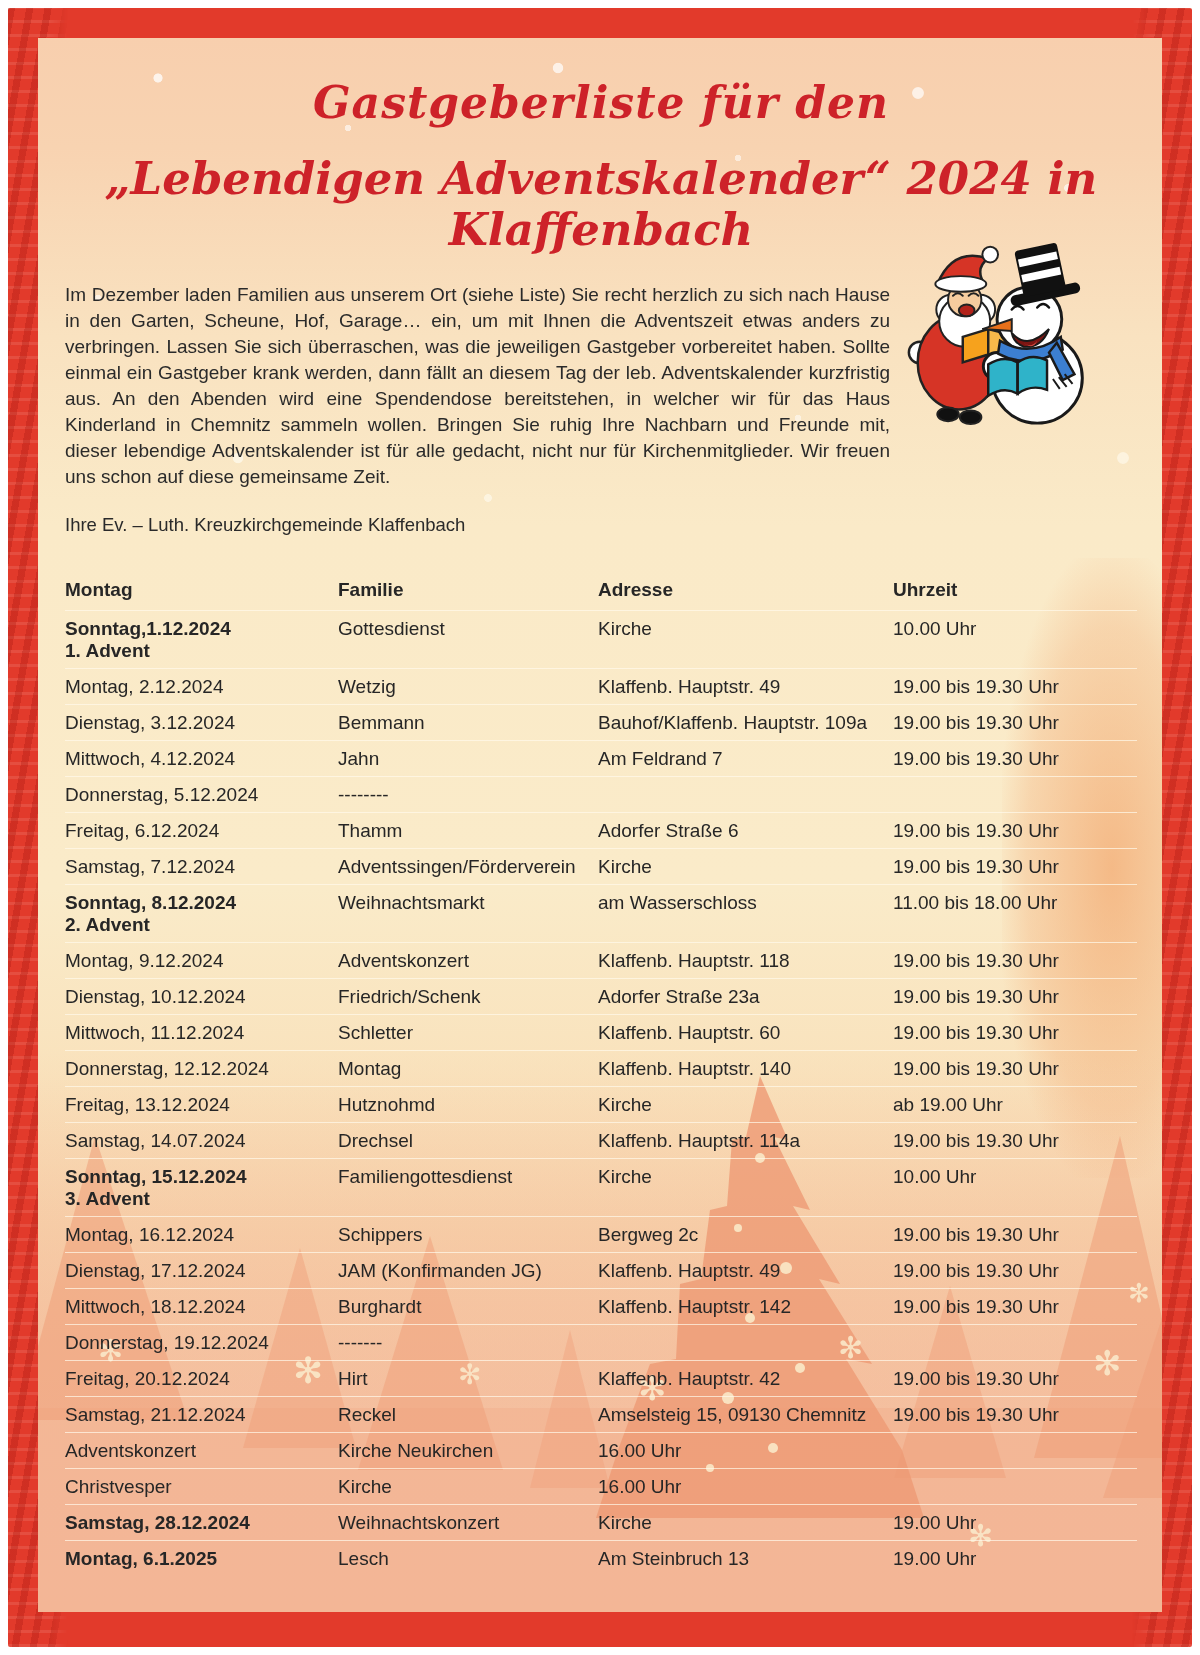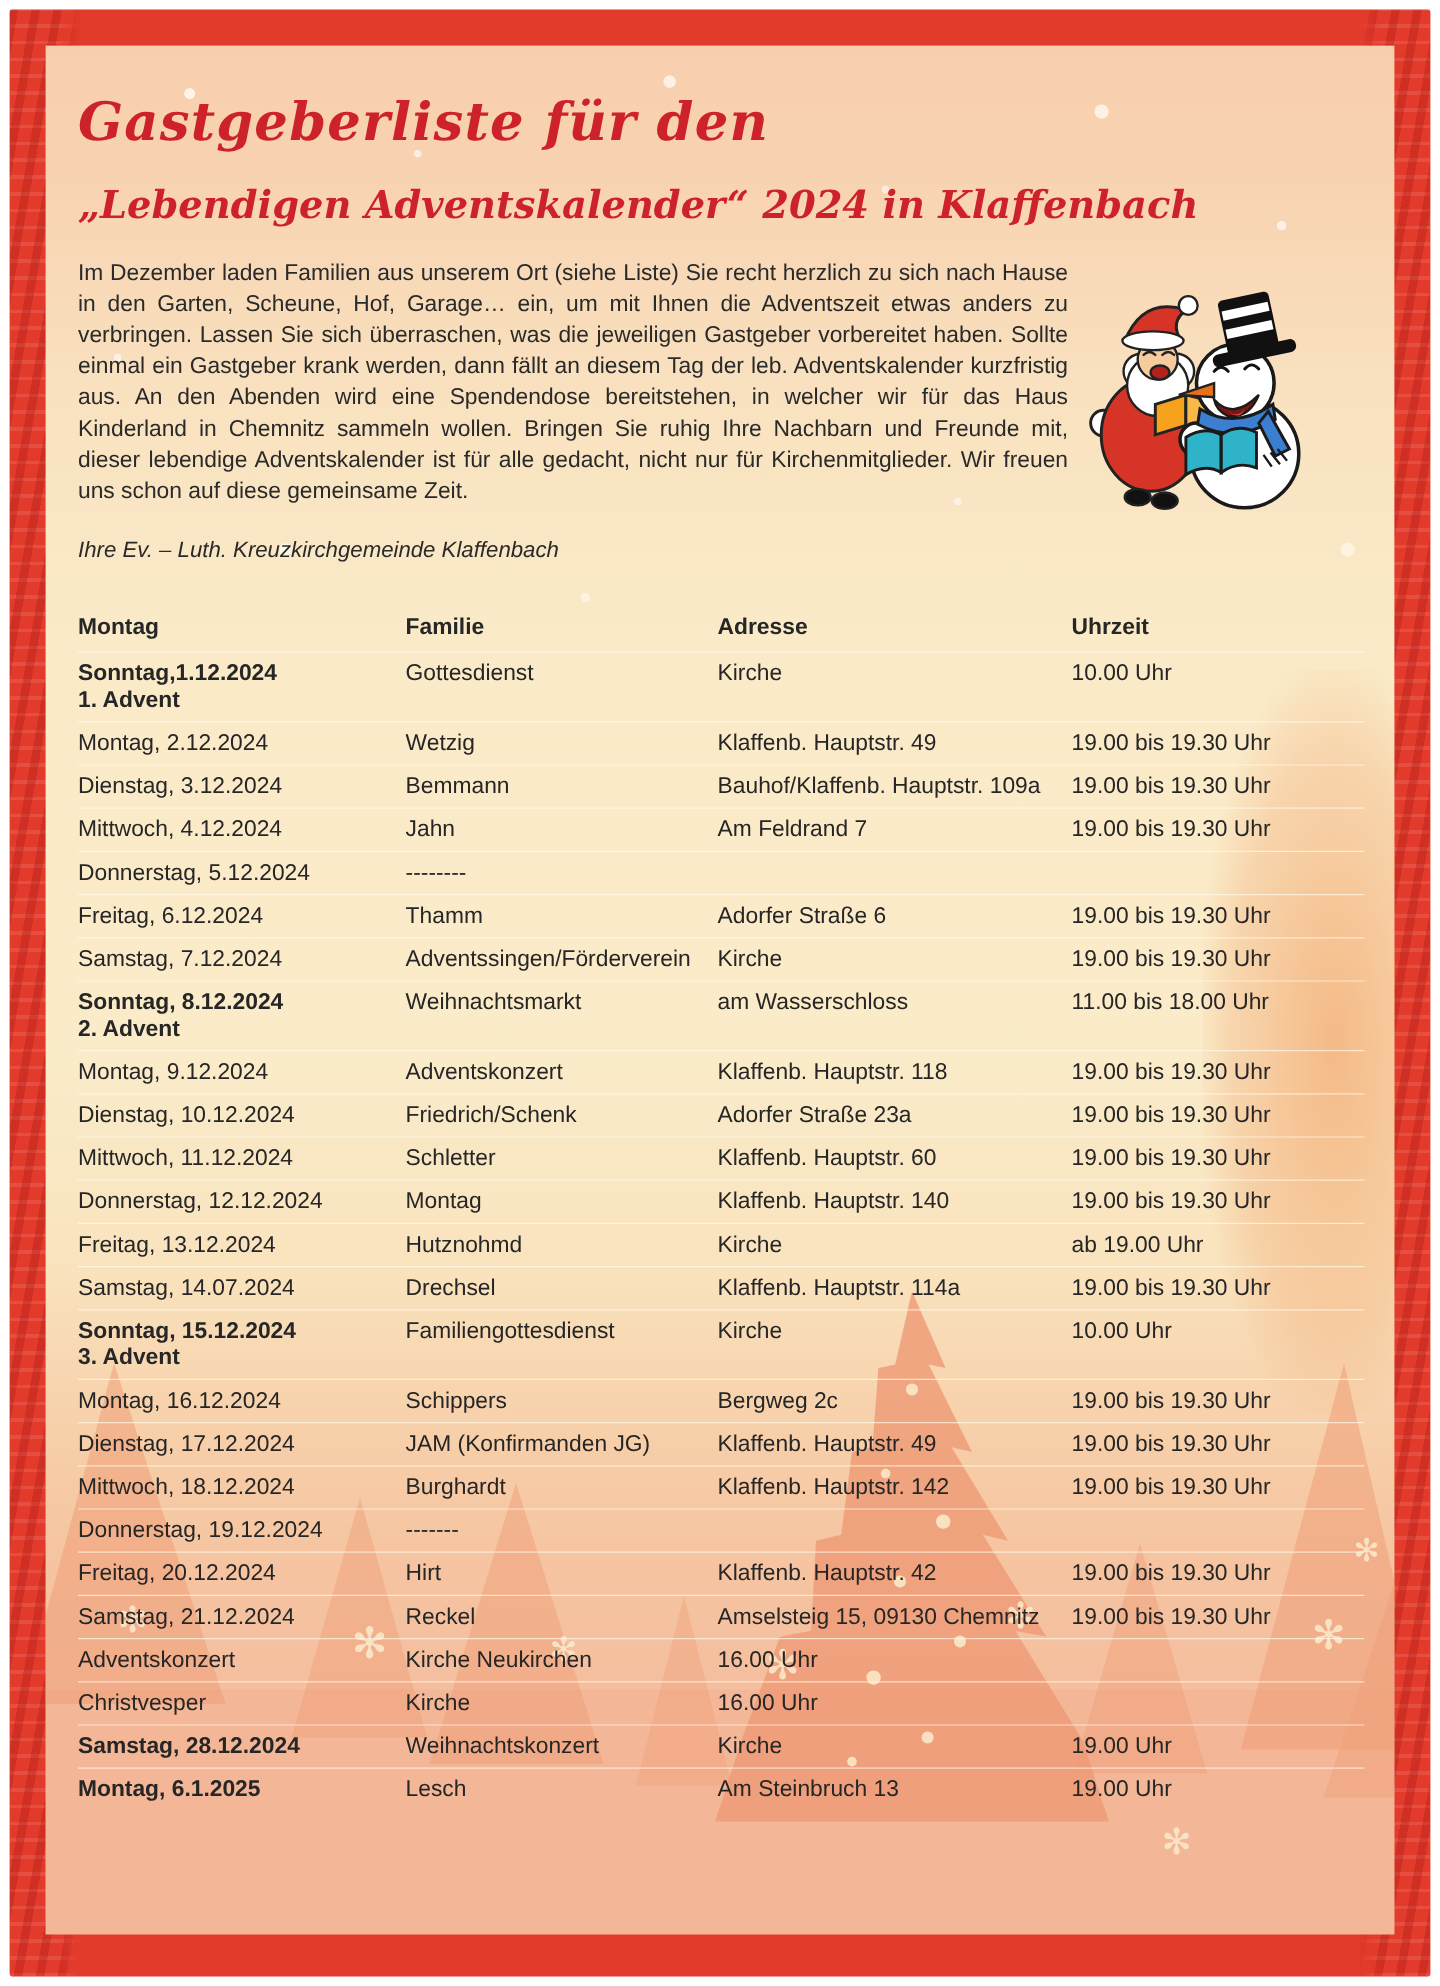--- a/index.html
+++ b/index.html
@@ -55,32 +55,32 @@
     background:linear-gradient(180deg, rgba(244,178,148,0) 0%, rgba(244,178,148,.35) 45%, rgba(243,183,155,.5) 100%);
   }
   .trees{position:absolute;left:0;bottom:0;width:1124px;height:594px;pointer-events:none;}
   .snowflakes span{
     position:absolute;color:#fbeccd;opacity:.85;pointer-events:none;
     font-family:"DejaVu Sans",sans-serif;
   }
   
   .content{position:relative;z-index:2;padding:40px 25px 0 27px;color:#262626;}
   .title{
-    color:#cd2229;
+    text-align:center;color:#cd2229;
     font-family:"DejaVu Serif","Liberation Serif",serif;
     font-style:italic;font-weight:700;margin:0;
   }
   .title-1{font-size:44px;line-height:1.15;letter-spacing:1px;}
-  .title-2{font-size:32px;line-height:1.15;margin-top:24px;letter-spacing:0;}
+  .title-2{font-size:45px;line-height:1.15;margin-top:24px;letter-spacing:0;}
   .intro{
     width:825px;margin:26px 0 0 0;font-size:19px;line-height:26px;
     text-align:justify;color:#2a2a2a;
   }
   .signature{
-    margin:24px 0 0 0;font-size:18.5px;font-style:italic;color:#2a2a2a;
+    margin:24px 0 0 0;font-size:18.5px;color:#2a2a2a;
     font-family:"Liberation Sans","DejaVu Sans",sans-serif;
   }
   .illustration{position:absolute;right:64px;top:200px;width:196px;height:188px;z-index:3;}
   
   .table{margin-top:36px;font-size:19px;}
   .trow{
     display:grid;grid-template-columns:273px 260px 295px 1fr;
     align-items:start;padding:7px 0 6px 0;line-height:22px;
     border-top:1px solid rgba(255,250,235,.7);
   }

